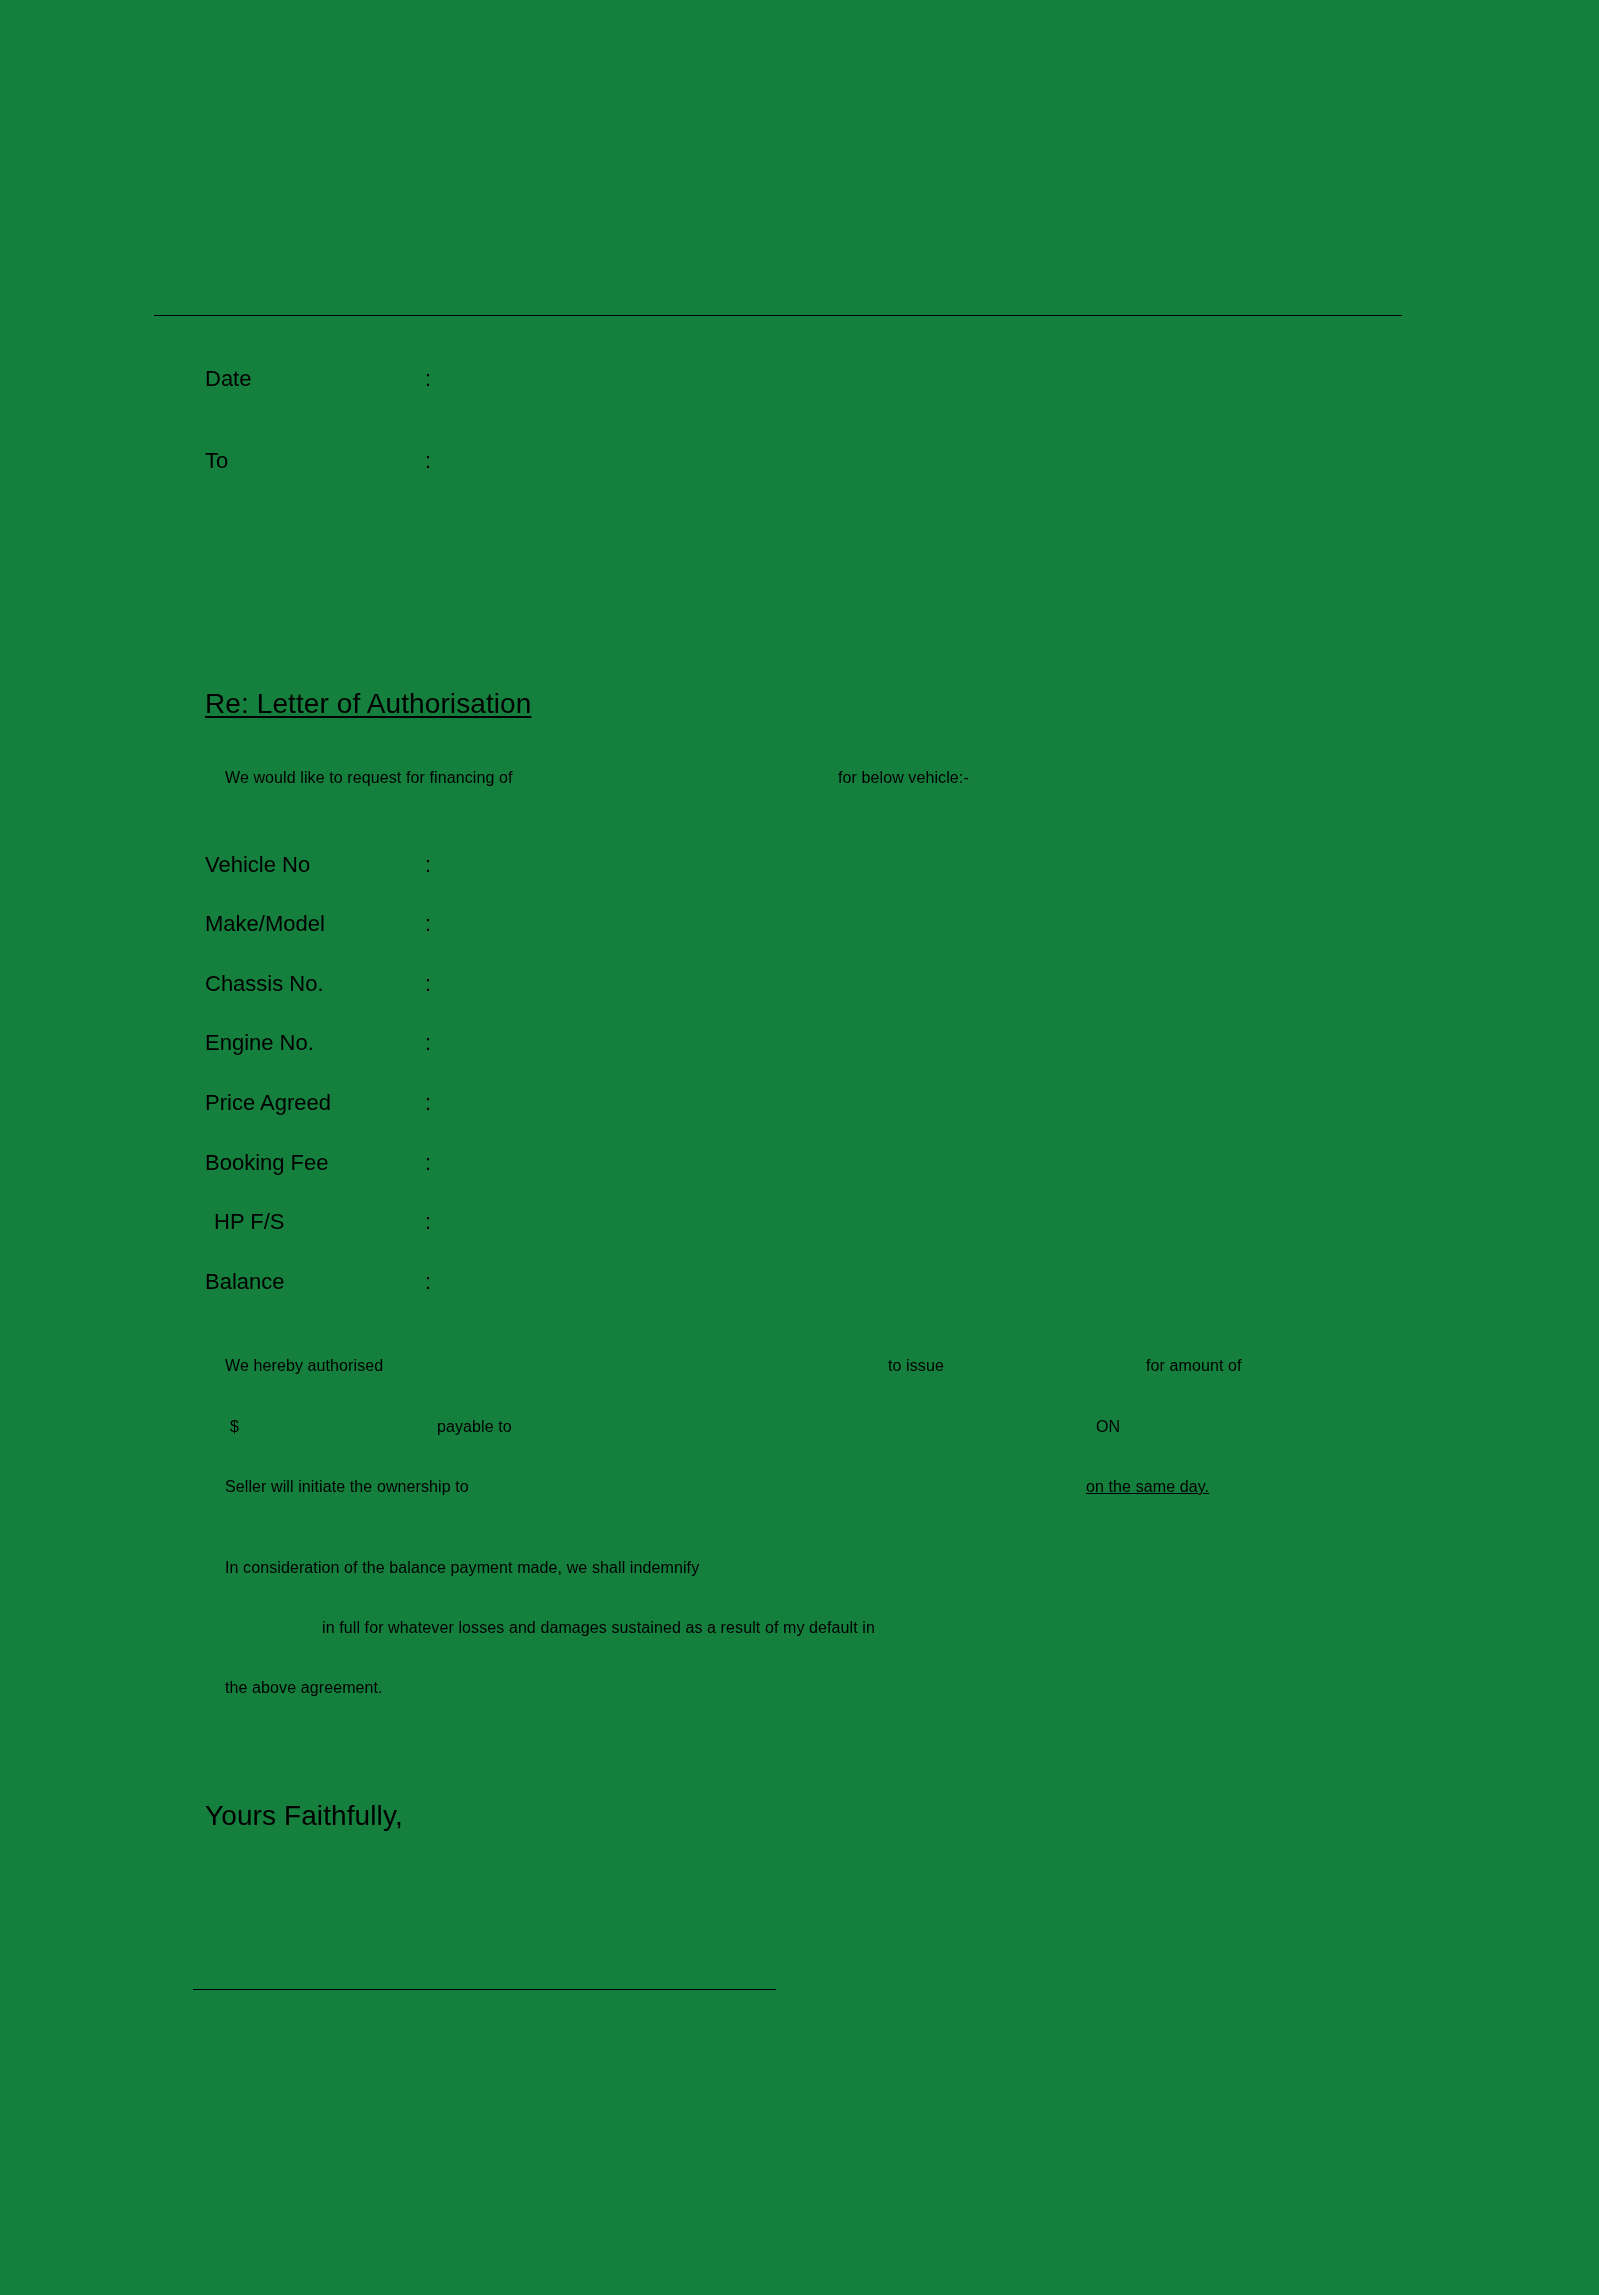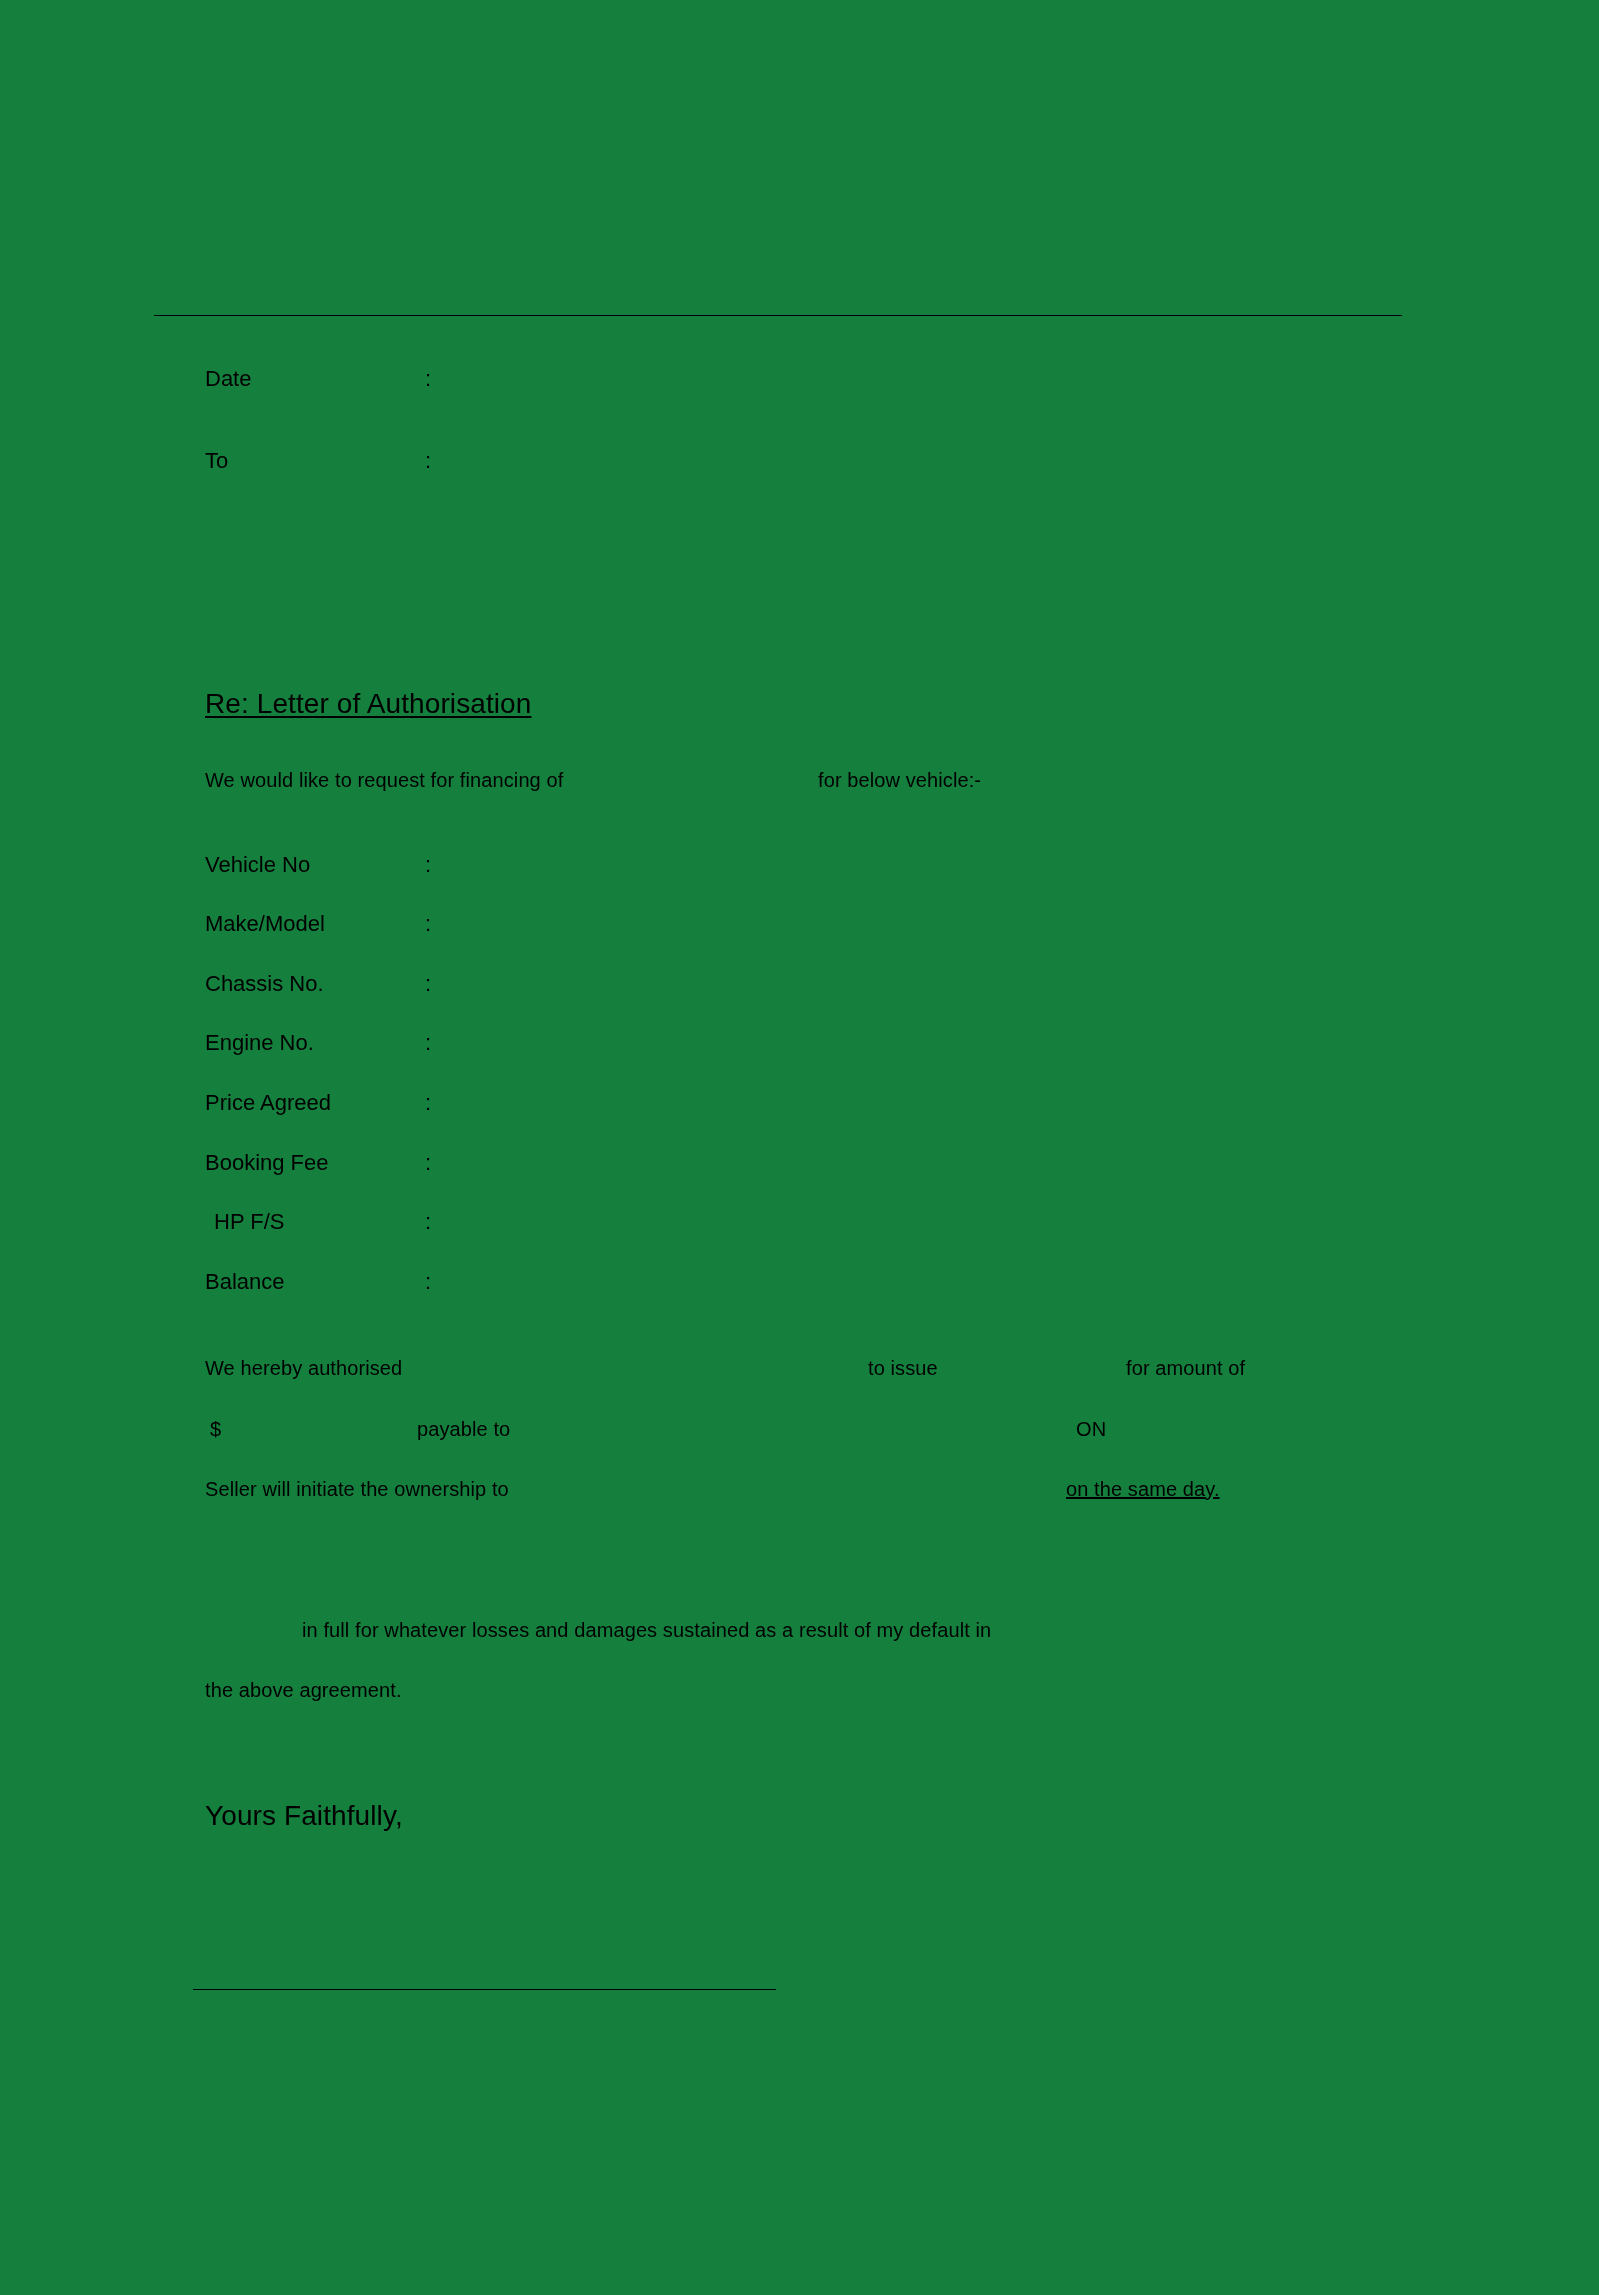--- a/index.html
+++ b/index.html
@@ -36,21 +36,22 @@
   }
   
   .tx {
     position: absolute;
     font-size: 28px;
     line-height: 1.0;
     white-space: pre;
     letter-spacing: 0.1px;
   }
   .tx-lg {
-    font-size: 20px;
+    font-size: 16px;
+    margin-left: 20px;
   }
   .underline {
     text-decoration: underline;
     text-underline-offset: 3.1px;
   }
   
   .row-label {
     position: absolute;
     font-size: 22px;
     white-space: pre;
@@ -128,20 +129,21 @@
     <div class="tx tx-lg" style="left:868px; top:1358px;">to issue</div>
     <div class="tx tx-lg" style="left:1126px; top:1358px;">for amount of</div>
 
     <div class="tx tx-lg" style="left:210px; top:1419px;">$</div>
     <div class="tx tx-lg" style="left:417px; top:1419px;">payable to</div>
     <div class="tx tx-lg" style="left:1076px; top:1419px;">ON</div>
 
     <div class="tx tx-lg" style="left:205px; top:1479px;">Seller will initiate the ownership to</div>
     <div class="tx tx-lg" style="left:1066px; top:1479px;text-decoration:underline;">on the same day.</div>
 
+    <div class="tx tx-lg" style="left:205px; top:1560px;">In consideration of the balance payment made, we shall indemnify</div>
     <div class="tx tx-lg" style="left:302px; top:1620px;">in full for whatever losses and damages sustained as a result of my default in</div>
     <div class="tx tx-lg" style="left:205px; top:1680px;">the above agreement.</div>
 
     <div class="tx" style="left:205px; top:1802px;">Yours Faithfully,</div>
 
     <div class="sig-line"></div>
     <div class="tx" style="left:193px; top:2001px; width:583px;"></div>
 
   </div>
 </div>

